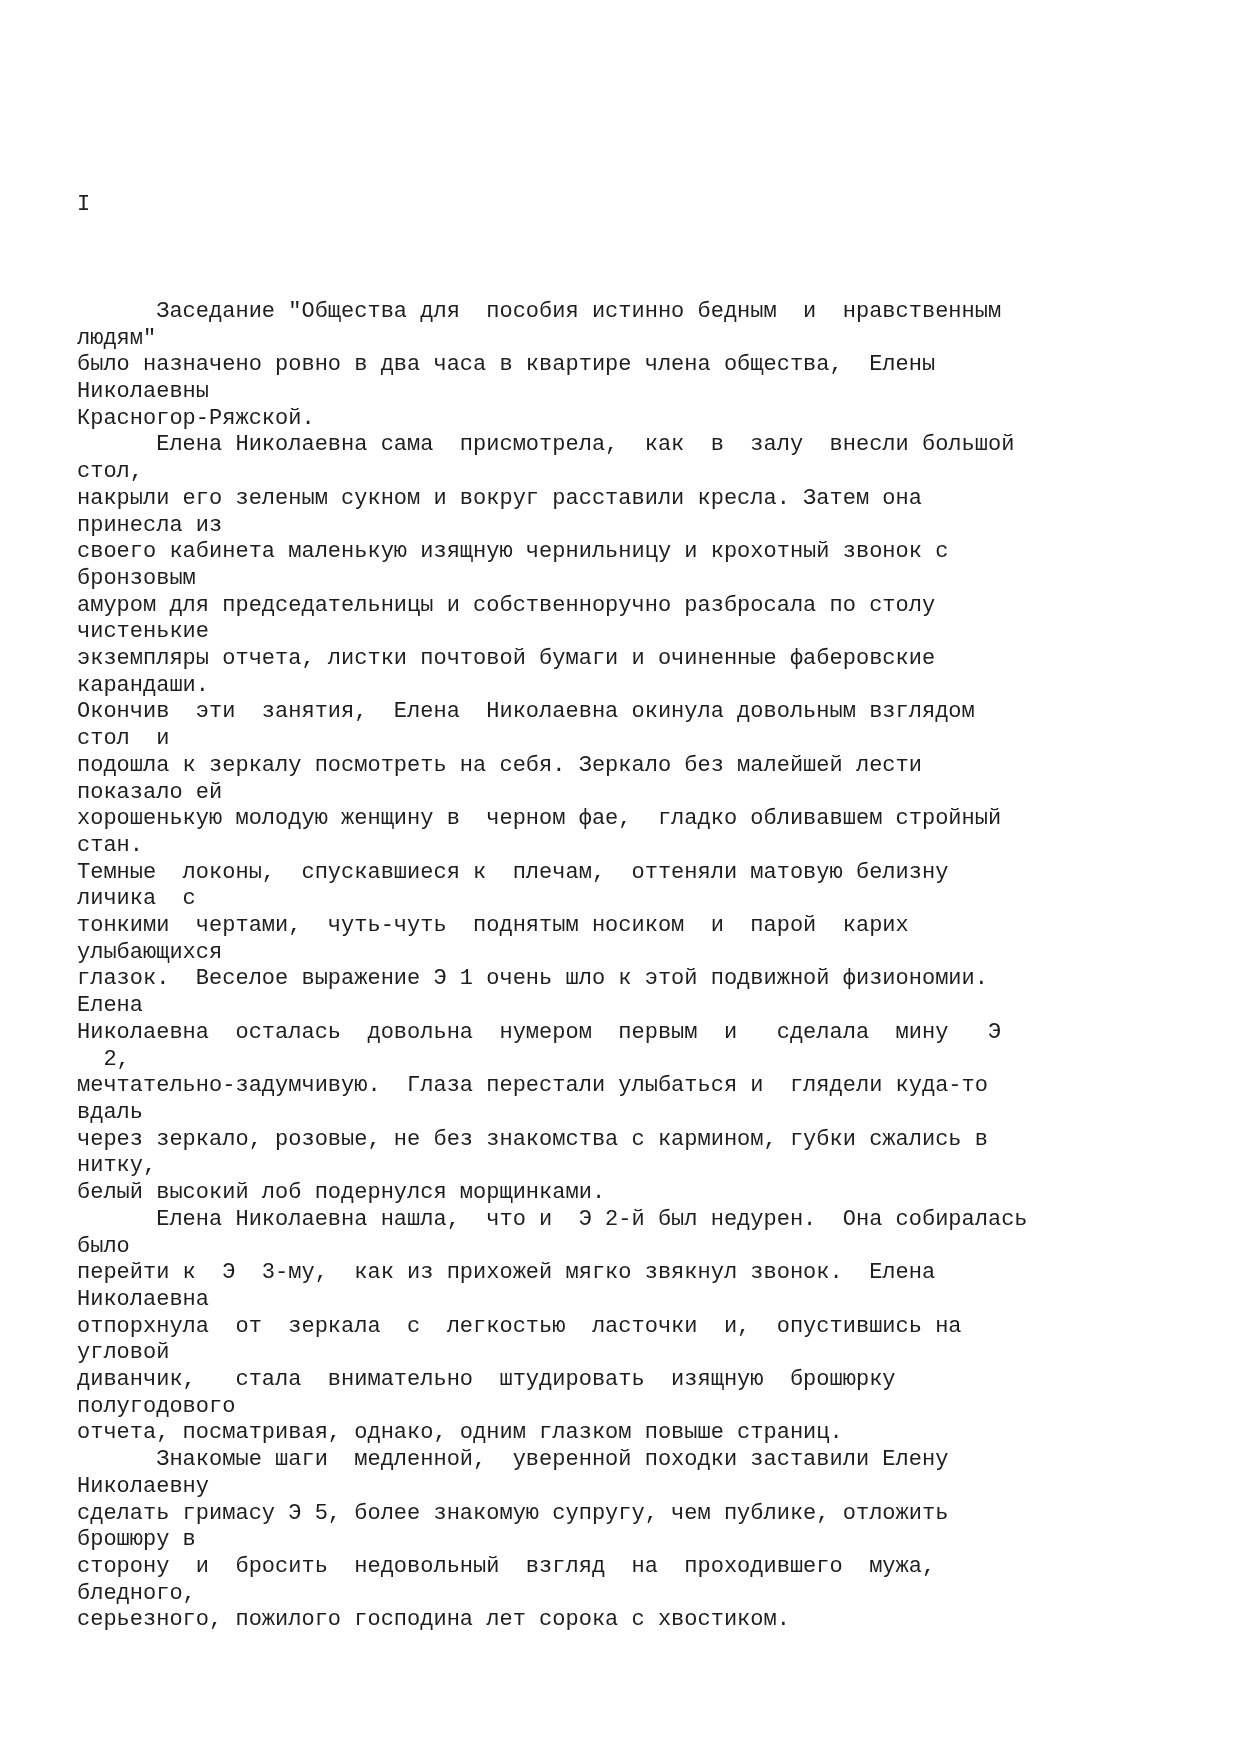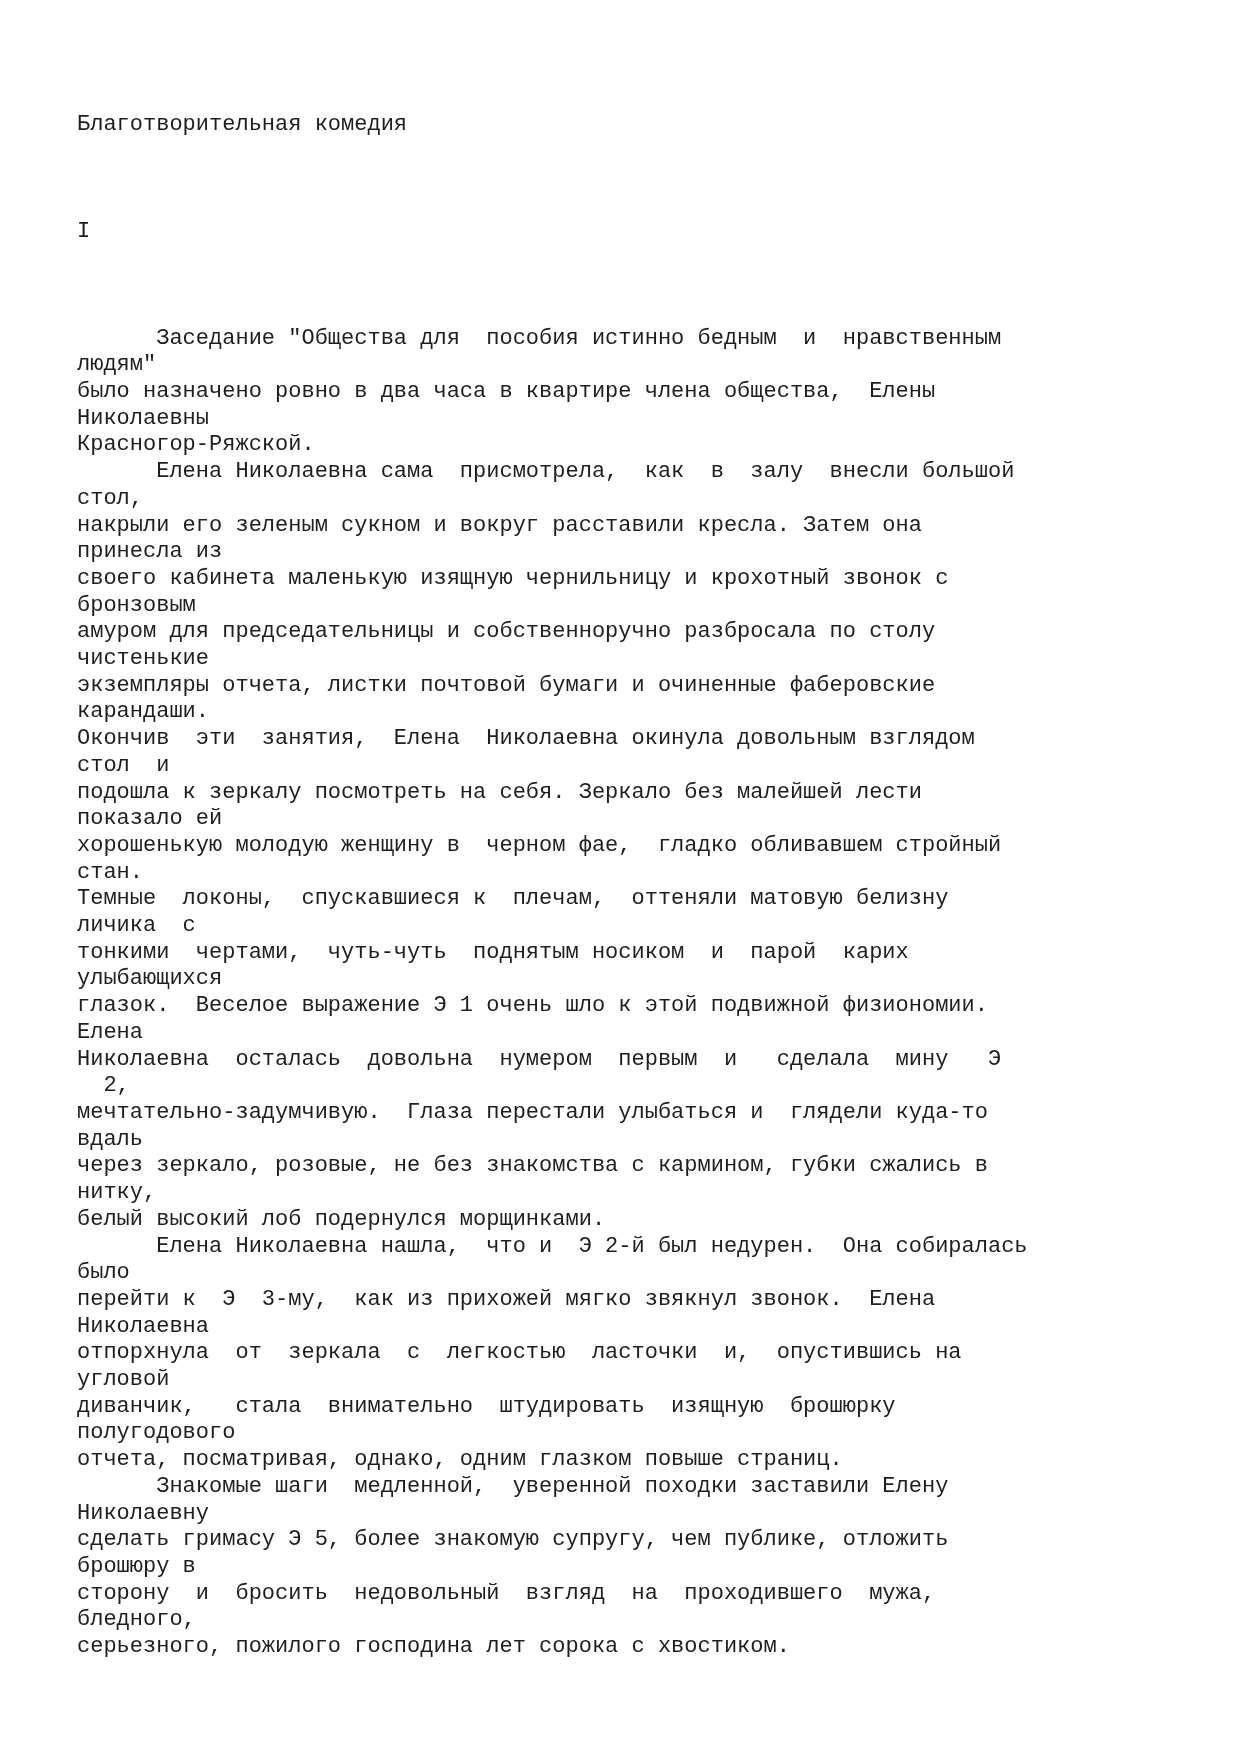--- a/index.html
+++ b/index.html
@@ -31,21 +31,20 @@
     margin: 80.1px 0 0 0; 
     font: inherit;
     color: inherit;
     white-space: pre;
   }
 </style>
 </head>
 <body>
 
 <div class="page">
-  <div class="doc-title">Благотворительная комедия</div>
   <div class="doc-chapter">I</div>
   <pre class="doc-body">      Заседание "Общества для  пособия истинно бедным  и  нравственным
 людям"
 было назначено ровно в два часа в квартире члена общества,  Елены
 Николаевны
 Красногор-Ряжской.
       Елена Николаевна сама  присмотрела,  как  в  залу  внесли большой
 стол,
 накрыли его зеленым сукном и вокруг расставили кресла. Затем она
 принесла из

